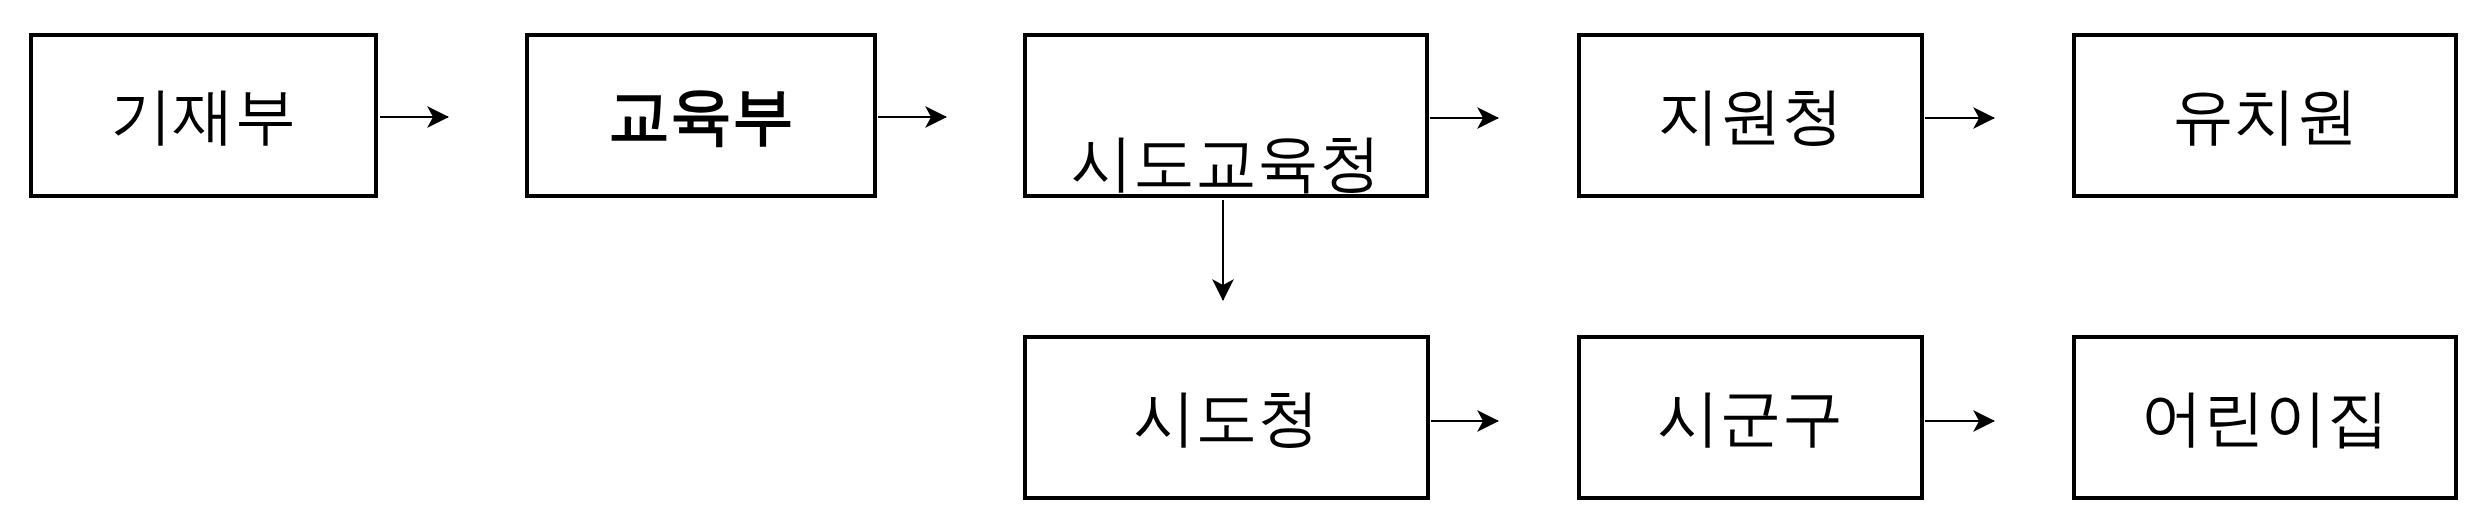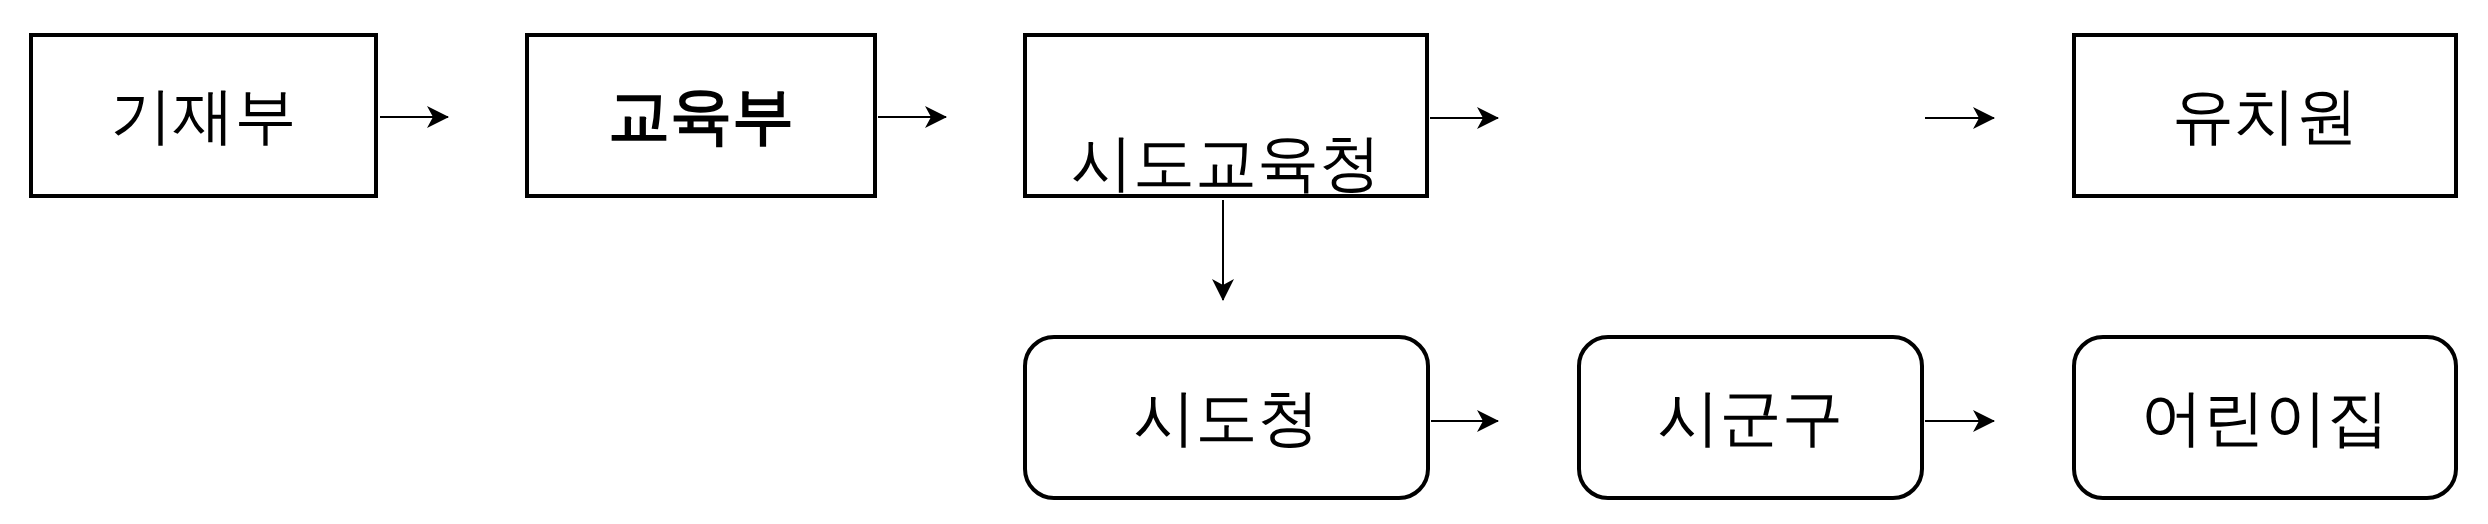--- a/index.html
+++ b/index.html
@@ -35,21 +35,21 @@
   }
   .node .label {
     font-size: 62px;
     line-height: 1;
     color: #000000;
     white-space: nowrap;
   }
   
   .r1 { top: 33px; }
   
-  .r2 { top: 335px; border-radius: 31px; }
+  .r2 { top: 335px; }
   .n1 { left: 29px;   width: 349px; }
   .n2 { left: 525px;  width: 352px; font-weight: bold; }
   .n3 { left: 1023px; width: 406px; align-items: flex-end; }
   .n4 { left: 1577px; width: 347px; }
   .n5 { left: 2072px; width: 386px; }
   .n6 { left: 1023px; width: 407px; }
   .n7 { left: 1577px; width: 347px; justify-content: center; }
   .n8 { left: 2072px; width: 386px; }
 </style>
 </head>
@@ -77,20 +77,23 @@
   </div>
 
   <div class="node r1 n2">
     <span class="label">교육부</span>
   </div>
 
   <div class="node r1 n3">
     <span class="label">시도교육청</span>
   </div>
 
+  <div class="node r1 n4">
+    <span class="label">지원청</span>
+  </div>
 
   <div class="node r1 n5">
     <span class="label">유치원</span>
   </div>
 
   <div class="node r2 n6">
     <span class="label">시도청</span>
   </div>
 
   <div class="node r2 n7">

